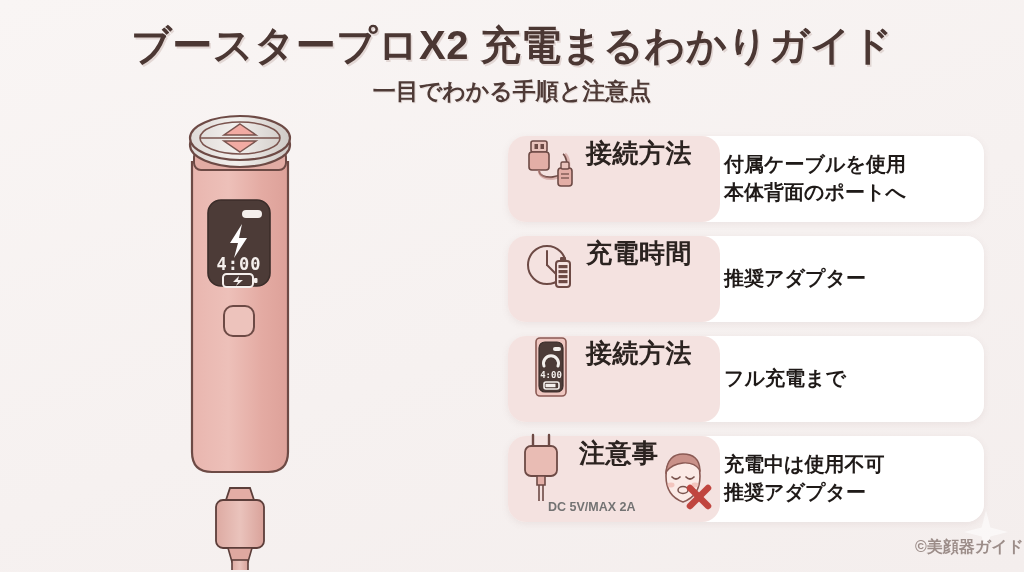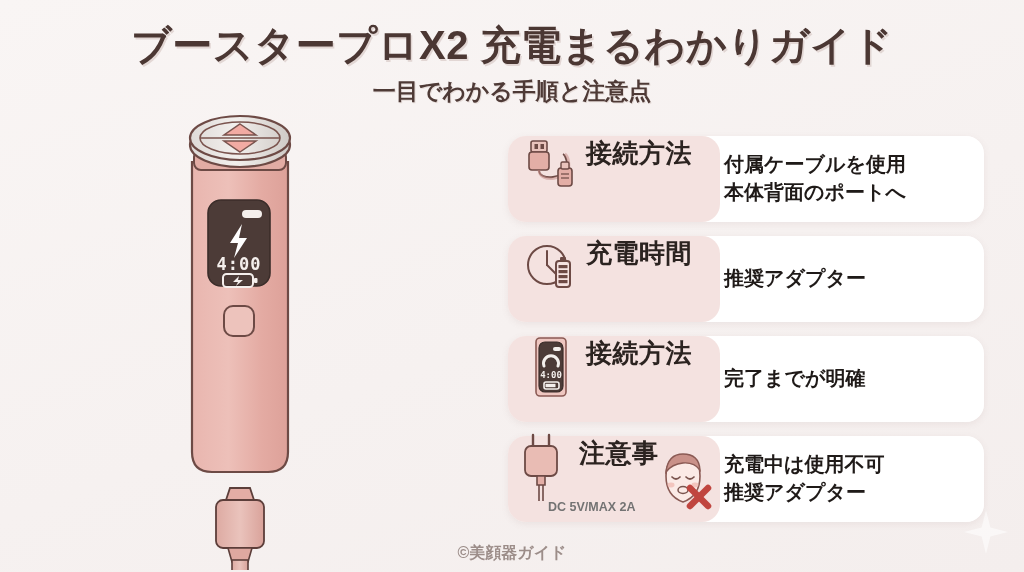--- a/index.html
+++ b/index.html
@@ -151,22 +151,22 @@
     width: 66px;
     height: 66px;
     z-index: 3;
   }
   .card-4 .card-label { font-size: 26px; margin-left: 4px; }
 
   
   .footer {
     position: absolute;
     left: 0; right: 0;
-    bottom: 8px;
-    text-align: center;
+    bottom: 14px;
+    text-align: right;
     font-size: 16px;
     font-weight: 600;
     color: #9c8d89;
   }
 </style>
 </head>
 <body>
 
 <div class="stage">
 
@@ -292,21 +292,21 @@
             <rect x="27" y="11" width="8" height="4" rx="2" fill="#f4efec"></rect>
             <path d="M 18 30 A 7.5 7.5 0 1 1 32 30" fill="none" stroke="#f4efec" stroke-width="3" stroke-linecap="round"></path>
             <text x="25" y="42" font-family="'DejaVu Sans Mono', monospace" font-size="9" font-weight="700" fill="#f4efec" text-anchor="middle">4:00</text>
             <rect x="18" y="46" width="15" height="7" rx="2" fill="none" stroke="#f4efec" stroke-width="1.6"></rect>
             <rect x="19.5" y="47.8" width="10" height="3.4" fill="#f4efec"></rect>
           </svg>
         </div>
         <div class="card-label">接続方法</div>
       </div>
       <div class="card-right">
-        <div class="card-line">完了までが明確</div>
+        <div class="card-line">フル充電まで</div>
       </div>
     </div>
 
     <div class="card card-4">
       <div class="card-left">
         <div class="card-icon">
           <svg width="48" height="72" viewBox="0 0 48 72">
             <line x1="14" y1="4" x2="14" y2="16" stroke="#6d4a45" stroke-width="2.4" stroke-linecap="round"></line>
             <line x1="30" y1="4" x2="30" y2="16" stroke="#6d4a45" stroke-width="2.4" stroke-linecap="round"></line>
             <rect x="6" y="15" width="32" height="30" rx="6" fill="#e9bcb4" stroke="#6d4a45" stroke-width="1.8"></rect>

